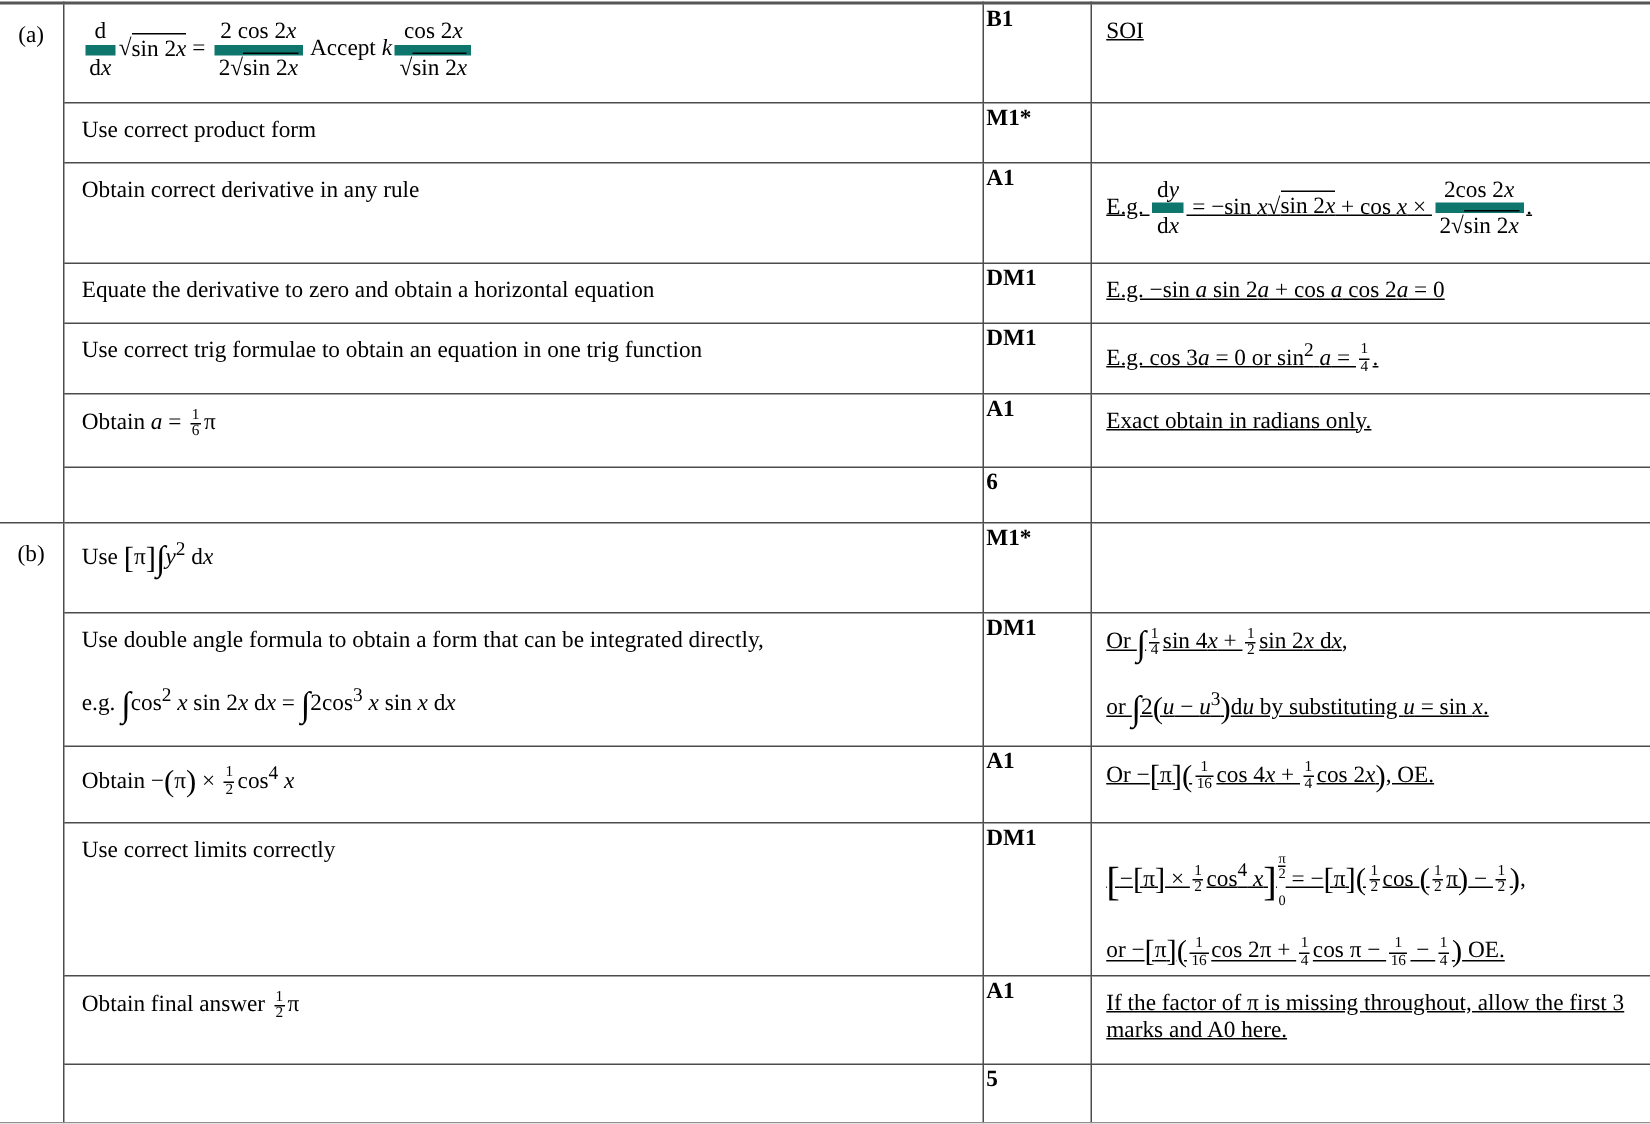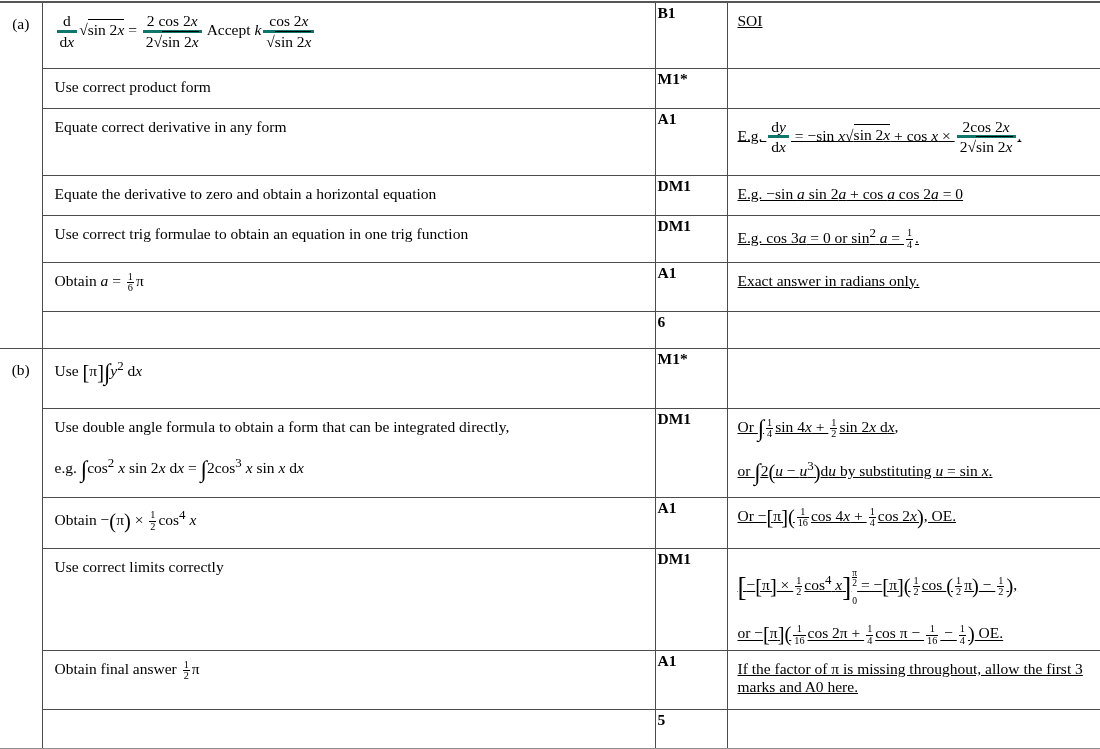--- a/index.html
+++ b/index.html
@@ -15,21 +15,21 @@
   td.vmid{vertical-align:middle;padding-top:19px;}
   .guid div + div, .desc div + div{margin-top:19px;}
   tr.r1{height:66px}tr.r2{height:40px}tr.r3{height:67px}tr.r4{height:40px}
   tr.r5{height:47px}tr.r6{height:49px}tr.r7{height:37px}tr.r8{height:60px}
   tr.r9{height:89px}tr.r10{height:51px}tr.r11{height:100px}tr.r12{height:59px}
   tr.r13{height:40px}
   
   i{font-family:"Liberation Serif",serif;}
   .fr{display:inline-block;vertical-align:middle;text-align:center;line-height:1.15;margin:0 2px;}
   .fr .n{display:block;padding:0 3px;}
-  .fr .d{display:block;border-top:3px solid #0f766e;padding:0 3px;}
+  .fr .d{display:block;border-top:7px solid #0f766e;padding:0 3px;}
   .sf{display:inline-block;vertical-align:middle;text-align:center;line-height:1;
       font-size:0.66em;margin:0 2px;}
   .sf .n{display:block;padding:0 1px;}
   .sf .d{display:block;border-top:1px solid #000;padding:0 1px;}
   .sq{white-space:nowrap;}
   .vinc{border-top:1px solid #000;padding-top:1px;}
   .int{font-size:1.5em;line-height:0.8;vertical-align:-0.18em;}
   .bb{font-size:1.32em;line-height:0.8;vertical-align:-0.12em;}
   .bb2{font-size:1.75em;line-height:0.8;vertical-align:-0.22em;}
   .stk{display:inline-flex;flex-direction:column;align-items:flex-start;
@@ -55,38 +55,38 @@
     <td class="desc"><span class="fr"><span class="n">d</span><span class="d">d<i>x</i></span></span><span class="sq">√<span class="vinc">sin 2<i>x</i></span></span> = <span class="fr"><span class="n">2 cos 2<i>x</i></span><span class="d">2<span class="sq">√<span class="vinc">sin 2<i>x</i></span></span></span></span> Accept <i>k</i><span class="fr"><span class="n">cos 2<i>x</i></span><span class="d"><span class="sq">√<span class="vinc">sin 2<i>x</i></span></span></span></span></td>
     <td class="mark">B1</td>
     <td class="guid">SOI</td>
   </tr>
   <tr class="r2">
     <td class="desc">Use correct product form</td>
     <td class="mark">M1*</td>
     <td class="guid"></td>
   </tr>
   <tr class="r3">
-    <td class="desc">Equate correct derivative in any form</td>
+    <td class="desc">Obtain correct derivative in any rule</td>
     <td class="mark">A1</td>
     <td class="guid">E.g. <span class="fr"><span class="n">d<i>y</i></span><span class="d">d<i>x</i></span></span> = −sin <i>x</i><span class="sq">√<span class="vinc">sin 2<i>x</i></span></span> + cos <i>x</i> × <span class="fr"><span class="n">2cos 2<i>x</i></span><span class="d">2<span class="sq">√<span class="vinc">sin 2<i>x</i></span></span></span></span>.</td>
   </tr>
   <tr class="r4">
     <td class="desc">Equate the derivative to zero and obtain a horizontal equation</td>
     <td class="mark">DM1</td>
     <td class="guid">E.g. −sin <i>a</i> sin 2<i>a</i> + cos <i>a</i> cos 2<i>a</i> = 0</td>
   </tr>
   <tr class="r5">
     <td class="desc">Use correct trig formulae to obtain an equation in one trig function</td>
     <td class="mark">DM1</td>
     <td class="guid">E.g. cos 3<i>a</i> = 0 or sin<sup>2</sup> <i>a</i> = <span class="sf"><span class="n">1</span><span class="d">4</span></span>.</td>
   </tr>
   <tr class="r6">
     <td class="desc">Obtain <i>a</i> = <span class="sf"><span class="n">1</span><span class="d">6</span></span>π</td>
     <td class="mark">A1</td>
-    <td class="guid">Exact answer in radians only.</td>
+    <td class="guid">Exact obtain in radians only.</td>
   </tr>
   <tr class="r7">
     <td class="desc"></td>
     <td class="mark">6</td>
     <td class="guid"></td>
   </tr>
   <tr class="r8">
     <td class="part" rowspan="6">(b)</td>
     <td class="desc">Use <span class="bb">[</span>π<span class="bb">]</span><span class="int">∫</span><i>y</i><sup>2</sup> d<i>x</i></td>
     <td class="mark">M1*</td>

